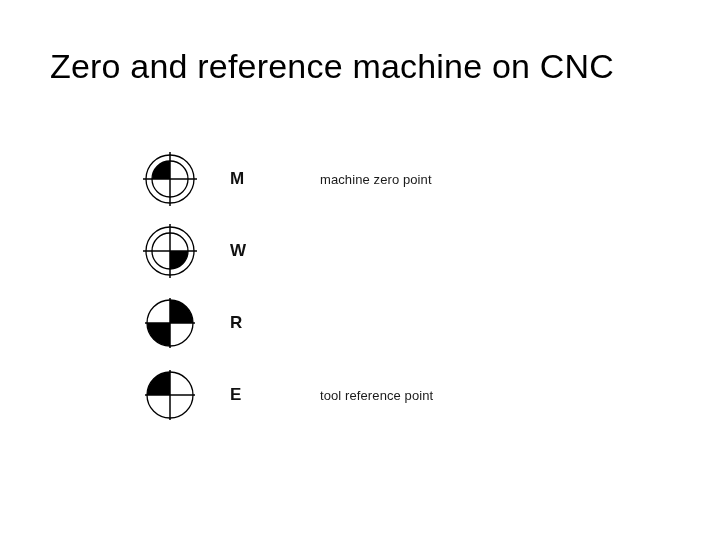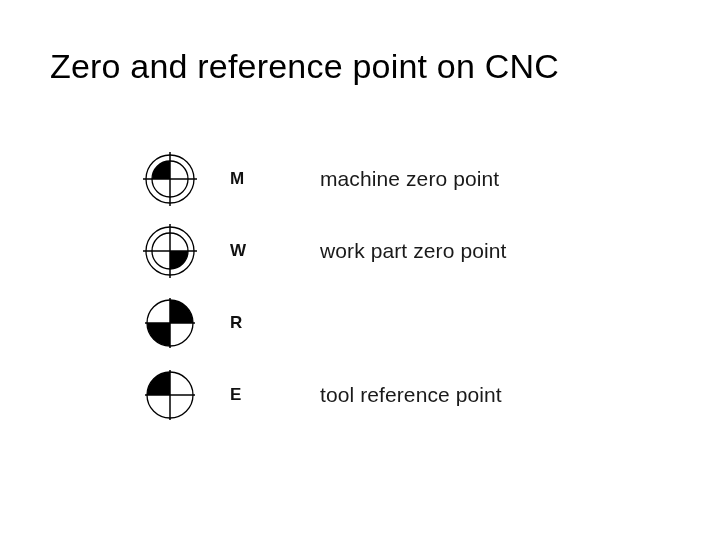--- a/index.html
+++ b/index.html
@@ -52,33 +52,33 @@
   .code-cell {
     width: 90px;
     flex: 0 0 90px;
     font-size: 17px;
     font-weight: 700;
     color: #111111;
     letter-spacing: 0.3px;
   }
   .desc-cell {
     flex: 1 1 auto;
-    font-size: 21px;
+    font-size: 13px;
     font-weight: 400;
     color: #1a1a1a;
     letter-spacing: 0.1px;
     white-space: nowrap;
   }
 
   .sym-svg { display: block; }
 </style>
 </head>
 <body>
 
-<div id="slide-title">Zero and reference point on CNC</div>
+<div id="slide-title">Zero and reference machine on CNC</div>
 
 <div id="legend">
 
   <div class="legend-row">
     <div class="sym-cell">
       <svg class="sym-svg" width="60" height="62" viewBox="0 0 60 62">
 
         <path d="M30,31 L30,13 A18,18 0 0,0 12,31 Z" fill="#000000"></path>
 
         <circle cx="30" cy="31" r="18" fill="none" stroke="#000000" stroke-width="1.3"></circle>
@@ -98,21 +98,20 @@
       <svg class="sym-svg" width="60" height="62" viewBox="0 0 60 62">
 
         <path d="M30,31 L48,31 A18,18 0 0,1 30,49 Z" fill="#000000"></path>
         <circle cx="30" cy="31" r="18" fill="none" stroke="#000000" stroke-width="1.3"></circle>
         <circle cx="30" cy="31" r="24" fill="none" stroke="#000000" stroke-width="1.3"></circle>
         <line x1="30" y1="4" x2="30" y2="58" stroke="#000000" stroke-width="1.5"></line>
         <line x1="3" y1="31" x2="57" y2="31" stroke="#000000" stroke-width="1.5"></line>
       </svg>
     </div>
     <div class="code-cell">W</div>
-    <div class="desc-cell">work part zero point</div>
   </div>
 
   <div class="legend-row">
     <div class="sym-cell">
       <svg class="sym-svg" width="60" height="62" viewBox="0 0 60 62">
 
         <path d="M30,31 L30,8 A23,23 0 0,1 53,31 Z" fill="#000000"></path>
 
         <path d="M30,31 L30,54 A23,23 0 0,1 7,31 Z" fill="#000000"></path>
         <circle cx="30" cy="31" r="23" fill="none" stroke="#000000" stroke-width="1.3"></circle>

